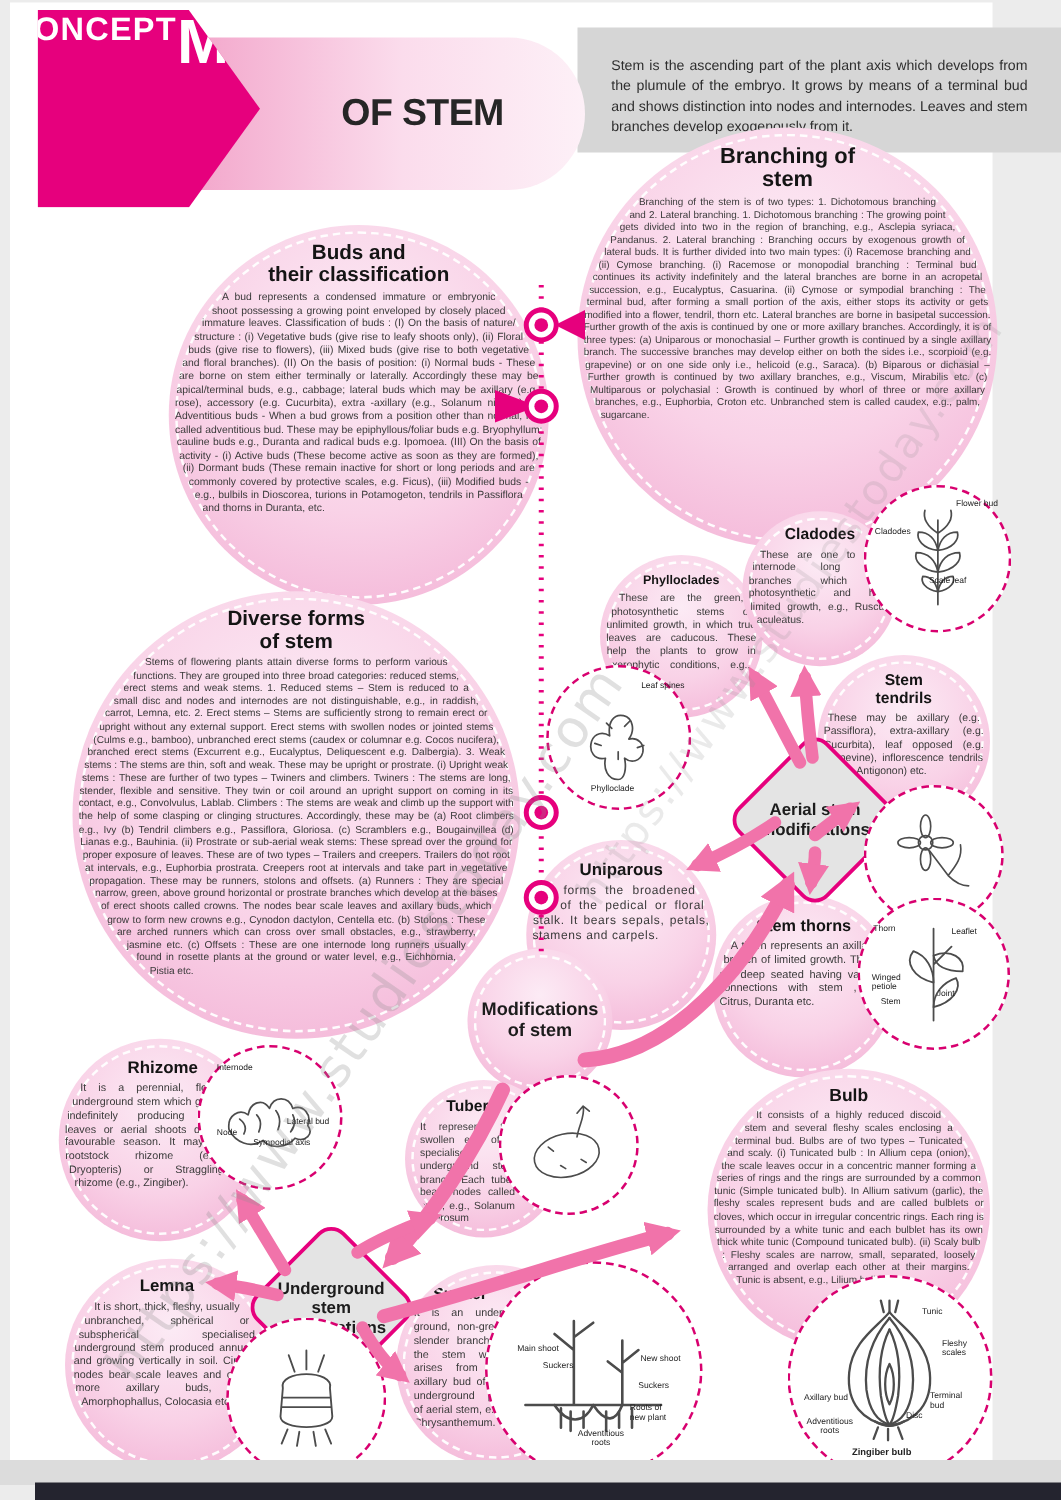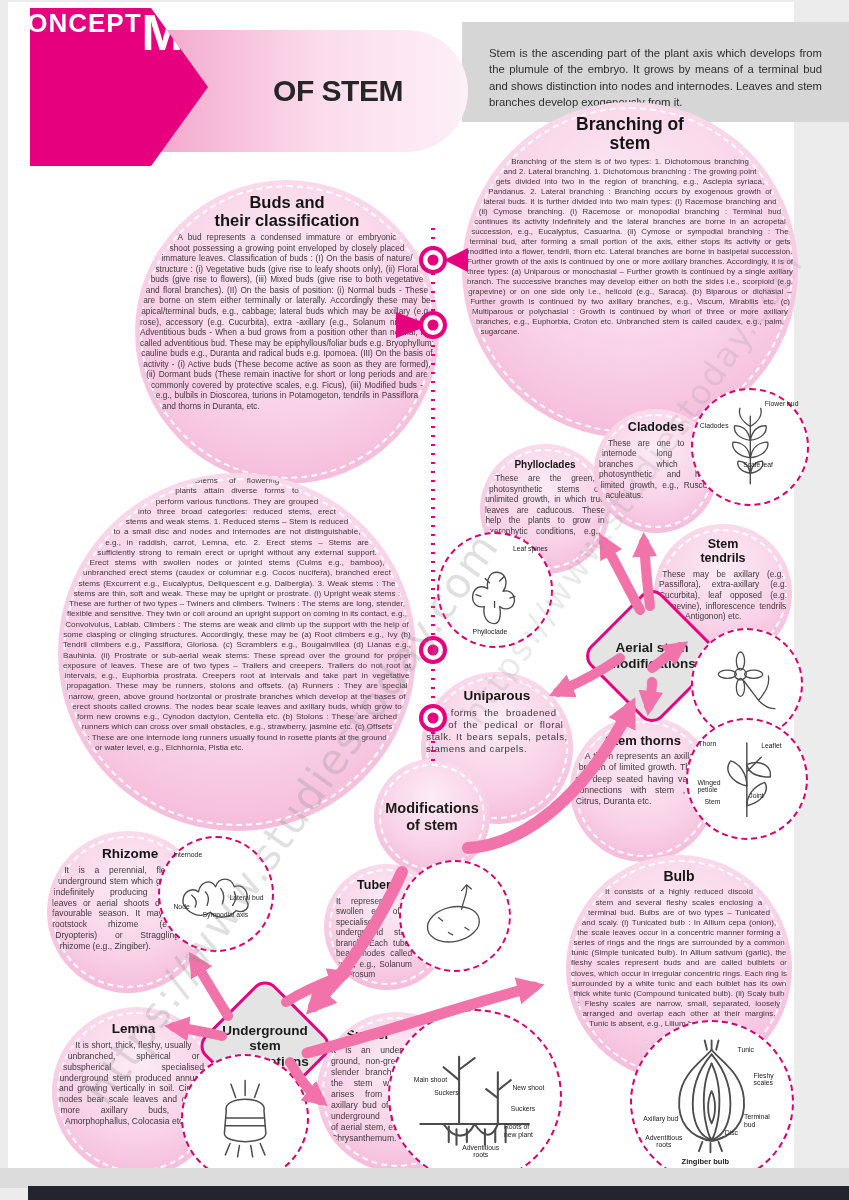--- a/index.html
+++ b/index.html
@@ -81,20 +81,21 @@
         <div class="sR"></div>
       <div class="c-title" style="font-size:16.5px;max-width:170px;">Buds and their classification</div>
       <div class="c-body" style="font-size:8.3px;">A bud represents a condensed immature or embryonic shoot possessing a growing point enveloped by closely placed immature leaves. Classification of buds : (I) On the basis of nature/ structure : (i) Vegetative buds (give rise to leafy shoots only), (ii) Floral buds (give rise to flowers), (iii) Mixed buds (give rise to both vegetative and floral branches). (II) On the basis of position: (i) Normal buds - These are borne on stem either terminally or laterally. Accordingly these may be apical/terminal buds, e.g., cabbage; lateral buds which may be axillary (e.g., rose), accessory (e.g. Cucurbita), extra -axillary (e.g., Solanum nigrum), (ii) Adventitious buds - When a bud grows from a position other than normal, it is called adventitious bud. These may be epiphyllous/foliar buds e.g. Bryophyllum; cauline buds e.g., Duranta and radical buds e.g. Ipomoea. (III) On the basis of activity - (i) Active buds (These become active as soon as they are formed), (ii) Dormant buds (These remain inactive for short or long periods and are commonly covered by protective scales, e.g. Ficus), (iii) Modified buds - e.g., bulbils in Dioscorea, turions in Potamogeton, tendrils in Passiflora and thorns in Duranta, etc.</div>
     </div>
   </div>
 
   <div class="circle" style="left:58px;top:473px;width:358px;height:358px;">
     <div class="ctx">
         <div class="sL"></div>
         <div class="sR"></div>
+      <div class="c-title" style="font-size:16.5px;max-width:140px;">Diverse forms of stem</div>
       <div class="c-body" style="font-size:8.1px;">Stems of flowering plants attain diverse forms to perform various functions. They are grouped into three broad categories: reduced stems, erect stems and weak stems. 1. Reduced stems – Stem is reduced to a small disc and nodes and internodes are not distinguishable, e.g., in raddish, carrot, Lemna, etc. 2. Erect stems – Stems are sufficiently strong to remain erect or upright without any external support. Erect stems with swollen nodes or jointed stems (Culms e.g., bamboo), unbranched erect stems (caudex or columnar e.g. Cocos nucifera), branched erect stems (Excurrent e.g., Eucalyptus, Deliquescent e.g. Dalbergia). 3. Weak stems : The stems are thin, soft and weak. These may be upright or prostrate. (i) Upright weak stems : These are further of two types – Twiners and climbers. Twiners : The stems are long, stender, flexible and sensitive. They twin or coil around an upright support on coming in its contact, e.g., Convolvulus, Lablab. Climbers : The stems are weak and climb up the support with the help of some clasping or clinging structures. Accordingly, these may be (a) Root climbers e.g., Ivy (b) Tendril climbers e.g., Passiflora, Gloriosa. (c) Scramblers e.g., Bougainvillea (d) Lianas e.g., Bauhinia. (ii) Prostrate or sub-aerial weak stems: These spread over the ground for proper exposure of leaves. These are of two types – Trailers and creepers. Trailers do not root at intervals, e.g., Euphorbia prostrata. Creepers root at intervals and take part in vegetative propagation. These may be runners, stolons and offsets. (a) Runners : They are special narrow, green, above ground horizontal or prostrate branches which develop at the bases of erect shoots called crowns. The nodes bear scale leaves and axillary buds, which grow to form new crowns e.g., Cynodon dactylon, Centella etc. (b) Stolons : These are arched runners which can cross over small obstacles, e.g., strawberry, jasmine etc. (c) Offsets : These are one internode long runners usually found in rosette plants at the ground or water level, e.g., Eichhornia, Pistia etc.</div>
     </div>
   </div>
 
   <div class="circle" style="left:480px;top:444px;width:130px;height:130px;">
     <div class="ctx">
         <div class="sL"></div>
         <div class="sR"></div>
       <div class="c-title" style="font-size:10px;margin-top:12px;">Phylloclades</div>
       <div class="c-body" style="font-size:8.3px;">These are the green, photosynthetic stems of unlimited growth, in which true leaves are caducous. These help the plants to grow in xerophytic conditions, e.g., Opuntia.</div>

